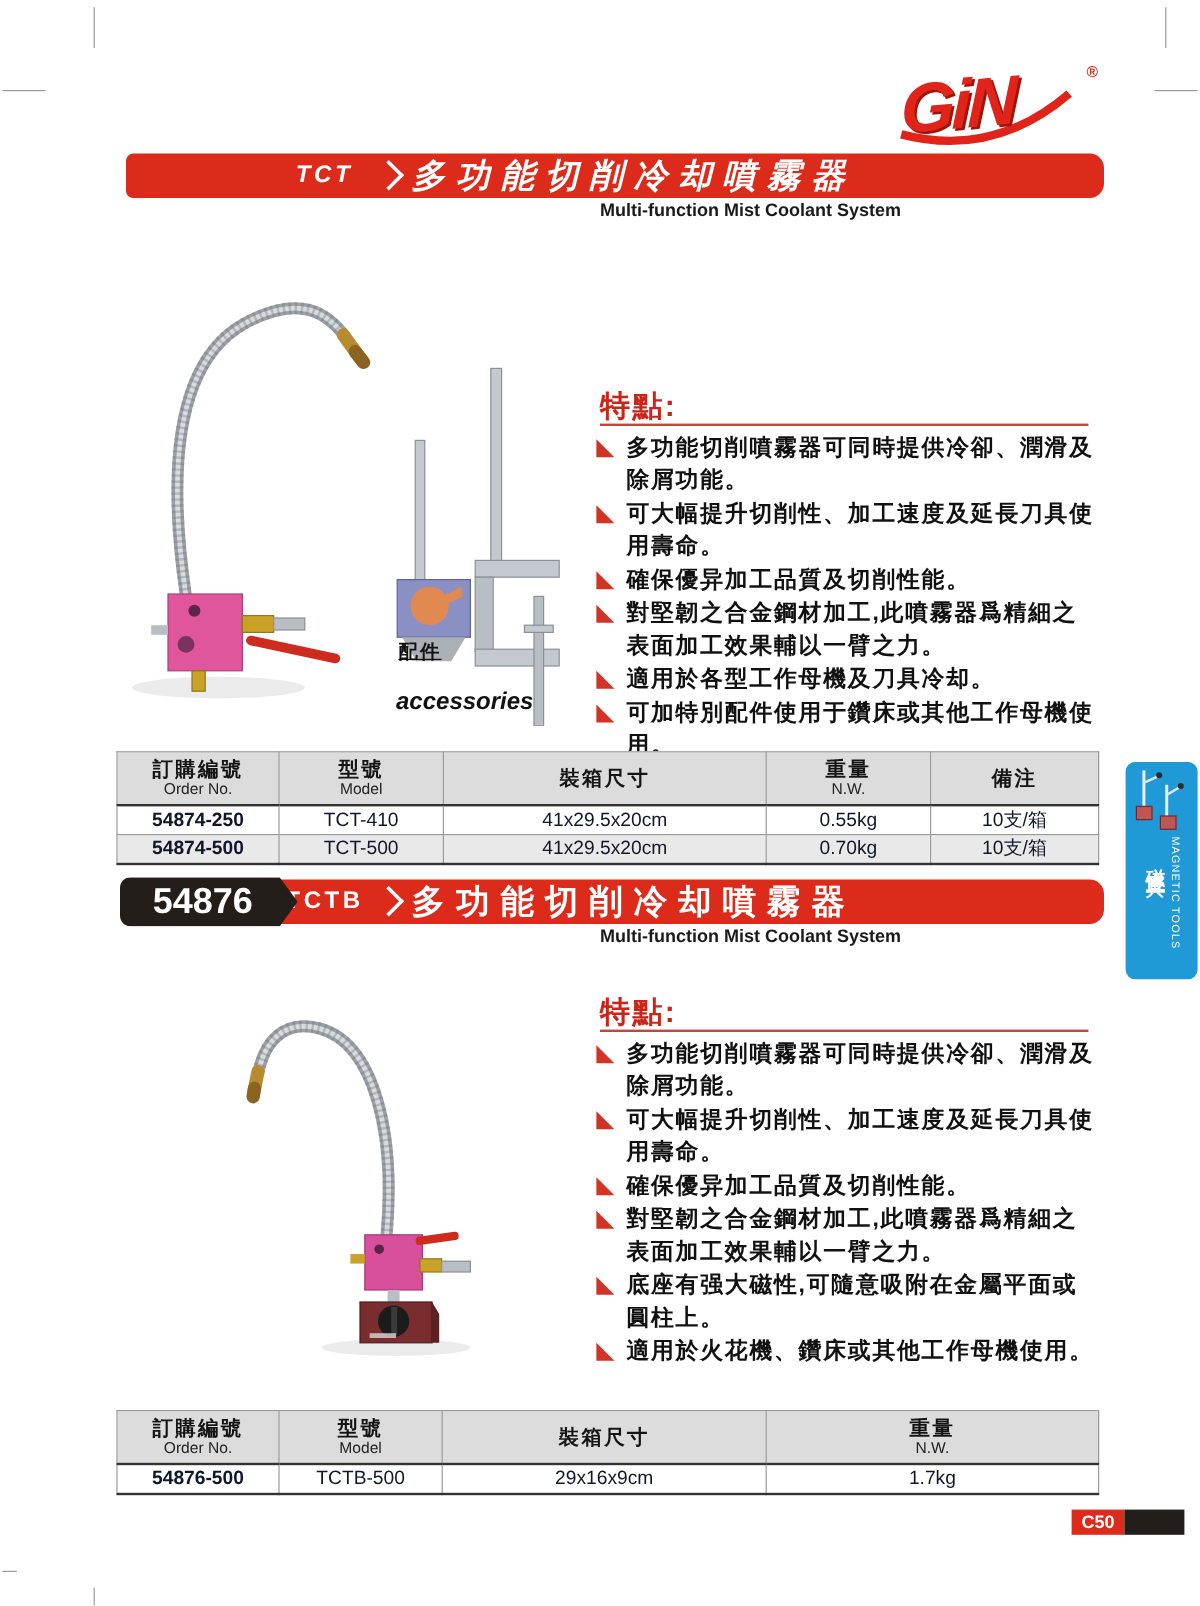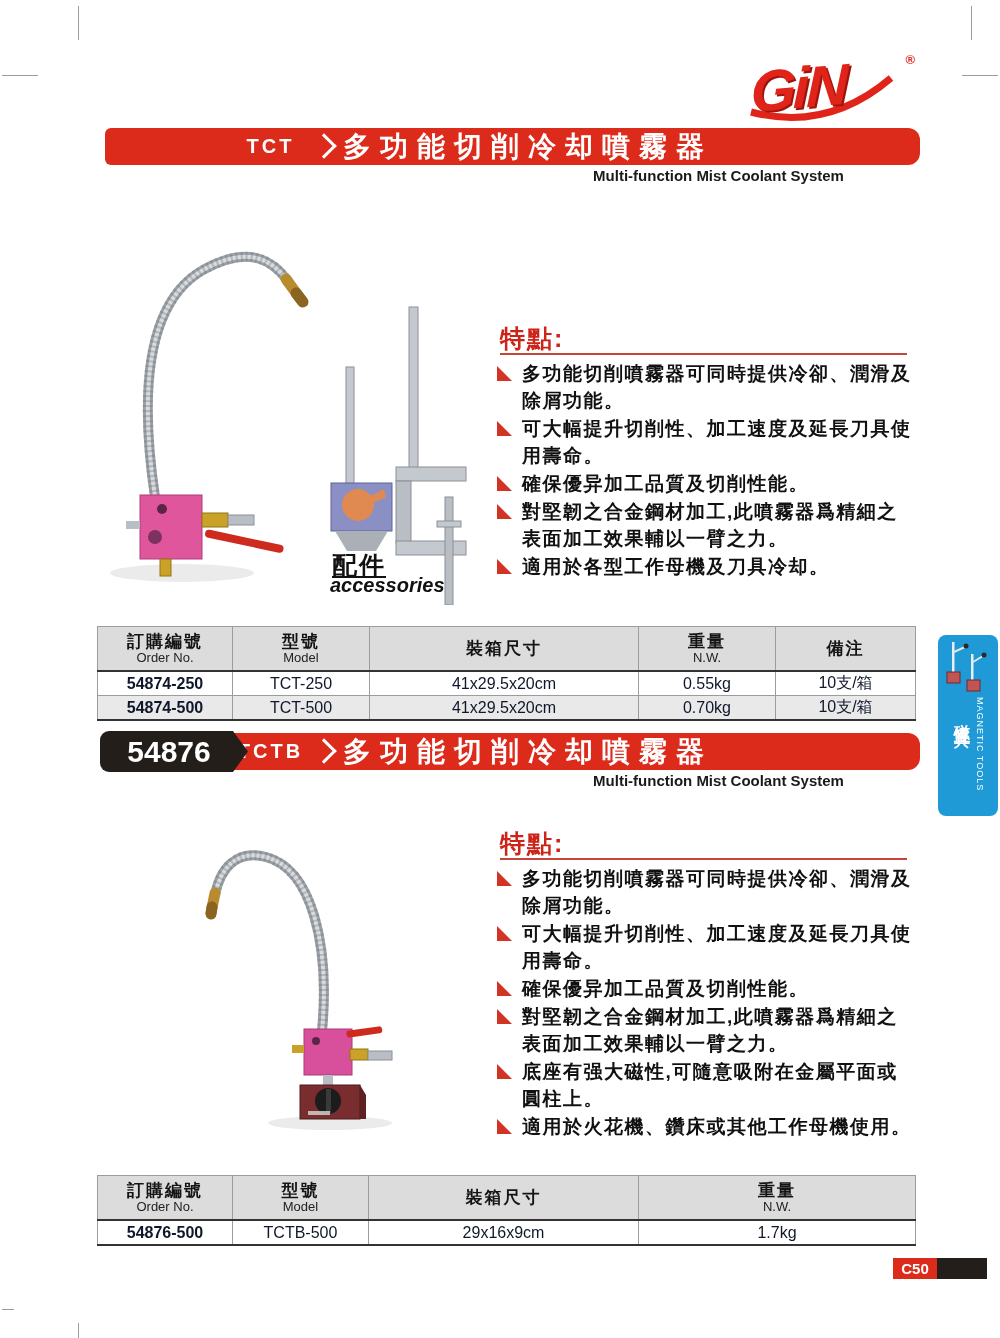--- a/index.html
+++ b/index.html
@@ -23,21 +23,21 @@
   .badge{position:absolute;left:100px;width:148px;height:41px;background:#241e1b;color:#fff;
          font-weight:bold;font-size:30px;line-height:41px;text-align:center;border-radius:9px 0 0 9px;
          padding-right:10px;box-sizing:border-box;
          clip-path:polygon(0 0,calc(100% - 15px) 0,100% 50%,calc(100% - 15px) 100%,0 100%);z-index:2;}
   .bar-code{position:absolute;left:128px;top:0;width:75px;height:37px;line-height:37px;text-align:center;
             color:#fff;font-weight:bold;font-size:20px;letter-spacing:3px;}
   .bar-chev{position:absolute;left:210px;top:9px;width:15px;height:15px;
             border-top:3px solid #fff;border-right:3px solid #fff;transform:rotate(45deg);}
   .bar-title{position:absolute;left:238px;top:0;height:37px;line-height:38px;color:#fff;
              font-weight:bold;font-size:28px;letter-spacing:9px;white-space:nowrap;}
-  .sub-en{position:absolute;left:512px;width:413px;text-align:center;font-weight:bold;
+  .sub-en{position:absolute;left:500px;width:413px;text-align:left;font-weight:bold;
           font-size:15px;color:#1a1a1a;}
 
   
   .feat-title{position:absolute;left:500px;font-size:25px;font-weight:bold;color:#cc2418;letter-spacing:2px;}
   .feat-line{position:absolute;left:500px;width:407px;height:2px;background:#c4463a;}
   .feat-list{position:absolute;left:497px;width:420px;margin:0;padding:0;list-style:none;}
   .feat-list li{position:relative;padding-left:25px;font-size:19px;line-height:27px;
                 letter-spacing:1.5px;color:#111;font-weight:600;margin:0 0 1px 0;}
   .tri{position:absolute;left:0;top:6px;width:0;height:0;
        border-bottom:15px solid #d13324;border-right:15px solid transparent;}
@@ -48,21 +48,21 @@
   .spec th,.spec td{border:1px solid #9c9c9c;text-align:center;vertical-align:middle;padding:0;}
   .spec thead th{background:#dcdcdc;border-bottom:2px solid #333;height:43px;}
   .spec{border:1px solid #8c8c8c;border-bottom:2px solid #333;}
   .th-zh{font-size:17px;font-weight:bold;letter-spacing:2px;color:#141414;line-height:19px;}
   .th-en{font-size:13px;color:#222;line-height:14px;font-weight:normal;}
   .spec td{height:23px;font-size:16px;color:#0f172a;}
   .spec td:first-child{font-weight:bold;}
   .spec tr.alt td{background:#e9e9e9;}
 
   
-  .acc-zh{position:absolute;left:332px;top:549px;font-size:25px;font-weight:bold;color:#111;letter-spacing:2px;text-decoration:underline;}
+  .acc-zh{position:absolute;left:332px;top:533px;font-size:16px;font-weight:bold;color:#111;letter-spacing:2px;text-decoration:underline;}
   .acc-en{position:absolute;left:330px;top:574px;font-size:20px;font-weight:bold;font-style:italic;color:#111;}
 
   
   .side-tab{position:absolute;left:938px;top:635px;width:60px;height:181px;background:#1f9ad6;
             border-radius:8px;}
   .side-zh{position:absolute;left:13px;top:76px;writing-mode:vertical-rl;text-orientation:upright;
            color:#fff;font-weight:bold;font-size:16px;letter-spacing:3px;}
   .side-en{position:absolute;left:37px;top:62px;writing-mode:vertical-rl;color:#fff;font-size:9px;
            letter-spacing:1px;white-space:nowrap;}
   .side-img{position:absolute;left:7px;top:5px;}
@@ -87,21 +87,21 @@
   <div class="crop" style="left:78px;top:1323px;width:1px;height:15px;"></div>
 
   <div class="logo">
     <svg class="logo-swoosh" width="190" height="78">
       <path d="M18,60 Q95,80 158,26" stroke="#e0241a" stroke-width="7" fill="none"></path>
     </svg>
     <span class="logo-text">GiN</span>
     <span class="logo-reg">®</span>
   </div>
 
-  <div class="sec-bar" style="top:128px;">
+  <div class="sec-bar" style="top:128px;font-style:italic;">
     <span class="bar-code">TCT</span>
     <span class="bar-chev"></span>
     <span class="bar-title">多功能切削冷却噴霧器</span>
   </div>
   <div class="sub-en" style="top:167px;">Multi-function Mist Coolant System</div>
 
   <svg class="photo" style="left:110px;top:245px;" width="380" height="360" viewBox="0 0 380 360">
     <ellipse cx="72" cy="328" rx="72" ry="9" fill="#000" opacity="0.08"></ellipse>
 
     <path d="M45,252 C 30,150 35,58 93,25 C 140,-1 163,16 178,36" fill="none" stroke="#9aa0a6" stroke-width="10" stroke-linecap="round"></path>
@@ -137,20 +137,21 @@
   <div class="acc-en">accessories</div>
 
   <div class="feat-title" style="top:322px;">特點:</div>
   <div class="feat-line" style="top:353px;"></div>
   <ul class="feat-list" style="top:360px;">
     <li><span class="tri"></span><span>多功能切削噴霧器可同時提供冷卻、潤滑及除屑功能。</span></li>
     <li><span class="tri"></span><span>可大幅提升切削性、加工速度及延長刀具使用壽命。</span></li>
     <li><span class="tri"></span><span>確保優异加工品質及切削性能。</span></li>
     <li><span class="tri"></span><span>對堅韌之合金鋼材加工,此噴霧器爲精細之表面加工效果輔以一臂之力。</span></li>
     <li><span class="tri"></span><span>適用於各型工作母機及刀具冷却。</span></li>
+    <li><span class="tri"></span><span>可加特別配件使用于鑽床或其他工作母機使用。</span></li>
   </ul>
 
   <div class="unit" style="top:603px;">單位:mm</div>
 
   <table class="spec" style="top:626px;width:818px;">
     <colgroup>
         <col style="width:135px">
         <col style="width:137px">
         <col style="width:269px">
         <col style="width:137px">
@@ -176,21 +177,21 @@
           </th>
         <th>
             <div class="th-zh">備注</div>
             <div class="th-en"></div>
           </th>
       </tr>
     </thead>
     <tbody>
       <tr>
         <td>54874-250</td>
-        <td>TCT-250</td>
+        <td>TCT-410</td>
         <td>41x29.5x20cm</td>
         <td>0.55kg</td>
         <td>10支/箱</td>
       </tr>
       <tr class="alt">
         <td>54874-500</td>
         <td>TCT-500</td>
         <td>41x29.5x20cm</td>
         <td>0.70kg</td>
         <td>10支/箱</td>

